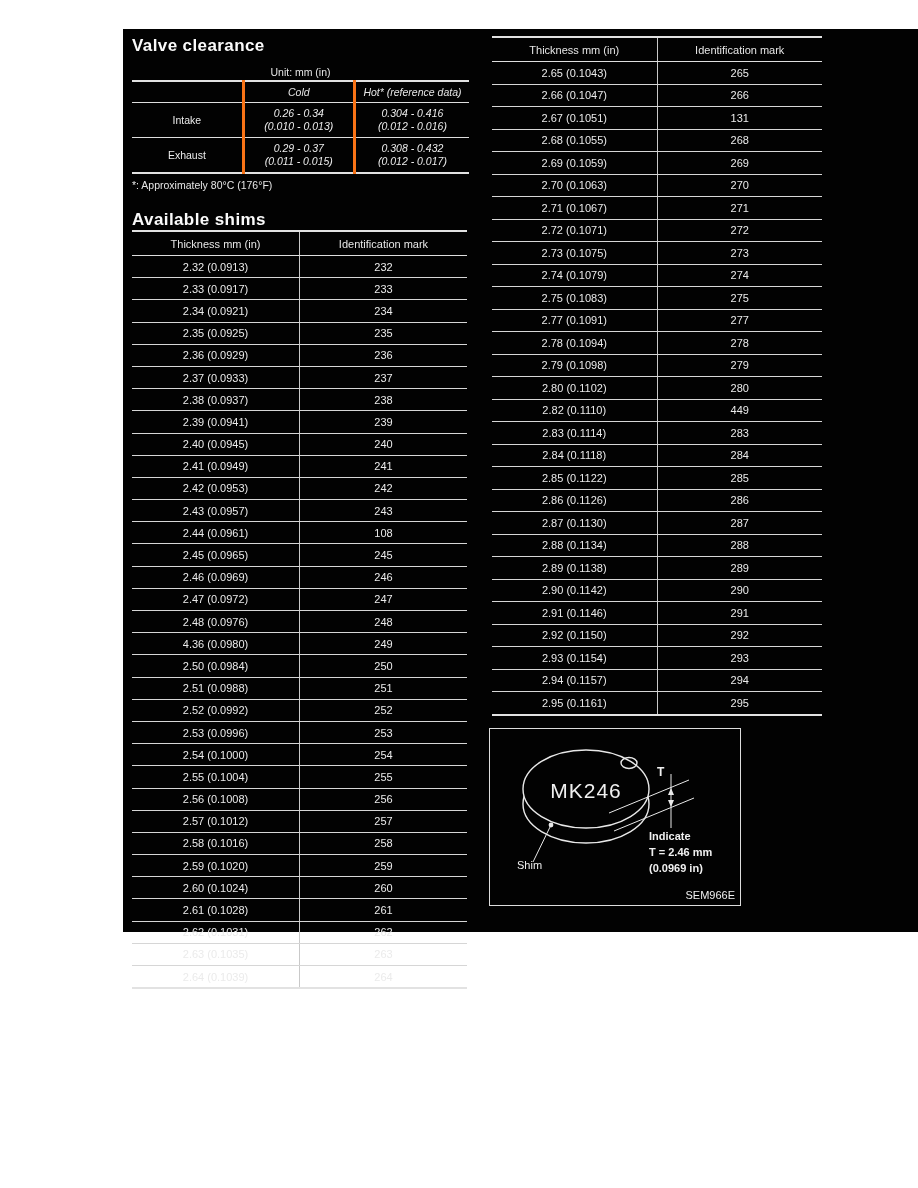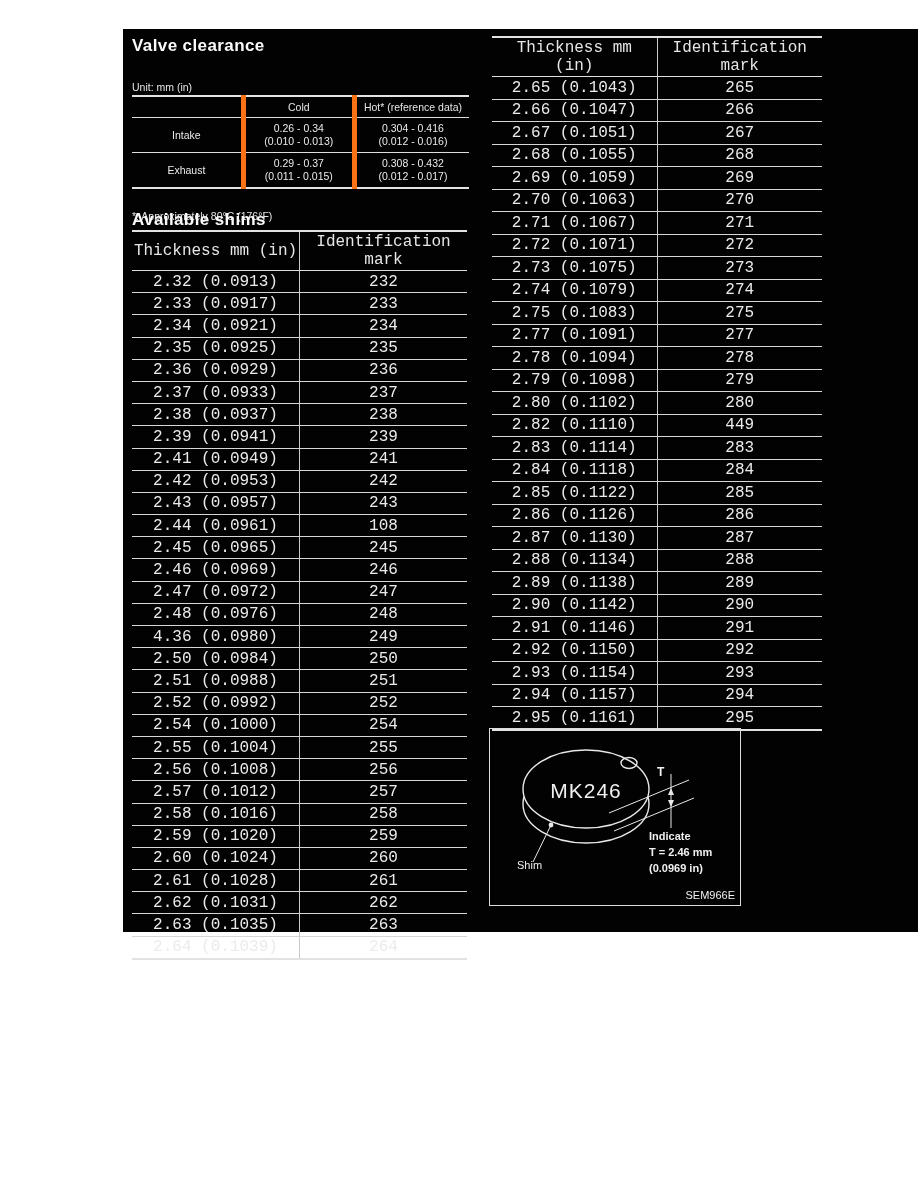--- a/index.html
+++ b/index.html
@@ -9,44 +9,44 @@
   }
   .black-area{
     position:absolute;left:123px;top:29px;width:819px;height:903px;
     background:#020202;color:#ebebeb;
   }
   .section-title{
     font-size:17px;font-weight:bold;color:#fafafa;margin:0;letter-spacing:.4px;
   }
   
   .valve-section{position:absolute;left:9px;top:7px;width:337px;}
-  .unit-label{font-size:10.5px;text-align:left;margin:25px 0 2px 0;color:#e6e6e6;}
+  .unit-label{font-size:10.5px;text-align:center;margin:10px 0 2px 0;color:#e6e6e6;}
   table.valve{
     width:100%;border-collapse:collapse;
     border-top:2px solid #e2e2e2;border-bottom:2px solid #e2e2e2;
   }
   table.valve th{
     font-weight:normal;font-size:10.5px;height:20px;
     border-bottom:1px solid #dedede;padding:0 2px;color:#e6e6e6;
   }
   table.valve td{
     font-size:10.5px;line-height:13px;text-align:center;
     padding:4px 2px;color:#ebebeb;
   }
   table.valve tbody tr + tr td{border-top:1px solid #dedede;}
-  .vline{border-left:5px solid #f97316;}
+  .vline{border-left:3px solid #f97316;font-style:italic;}
   td.rowlabel{text-align:left;padding-left:3px;}
-  .footnote{font-size:10.5px;margin-top:21px;color:#e6e6e6;}
+  .footnote{font-size:10.5px;margin-top:5px;color:#e6e6e6;}
   
   .shims-left{position:absolute;left:9px;top:181px;width:335px;}
   .shims-left .section-title{}
   .shims-right{position:absolute;left:369px;top:7px;width:330px;}
   table.shim{
-    width:100%;border-collapse:collapse;font-size:16px;
-    border-top:2px solid #e2e2e2;border-bottom:2px solid #e2e2e2;font-family:Liberation Mono, monospace;
+    width:100%;border-collapse:collapse;font-size:11px;
+    border-top:2px solid #e2e2e2;border-bottom:2px solid #e2e2e2;
   }
   table.shim th{
     font-weight:normal;height:21px;border-bottom:1px solid #dedede;
     text-align:center;color:#e6e6e6;
   }
   table.shim td{
     height:19.2px;text-align:center;border-bottom:1px solid #d6d6d6;color:#ebebeb;
   }
   .shims-right table.shim td{height:19.5px;}
   table.shim tr:last-child td{border-bottom:none;}
@@ -143,20 +143,24 @@
           <tr>
             <td>2.38 (0.0937)</td>
             <td>238</td>
           </tr>
 
           <tr>
             <td>2.39 (0.0941)</td>
             <td>239</td>
           </tr>
 
+          <tr>
+            <td>2.40 (0.0945)</td>
+            <td>240</td>
+          </tr>
 
           <tr>
             <td>2.41 (0.0949)</td>
             <td>241</td>
           </tr>
 
           <tr>
             <td>2.42 (0.0953)</td>
             <td>242</td>
           </tr>
@@ -204,20 +208,24 @@
           <tr>
             <td>2.51 (0.0988)</td>
             <td>251</td>
           </tr>
 
           <tr>
             <td>2.52 (0.0992)</td>
             <td>252</td>
           </tr>
 
+          <tr>
+            <td>2.53 (0.0996)</td>
+            <td>253</td>
+          </tr>
 
           <tr>
             <td>2.54 (0.1000)</td>
             <td>254</td>
           </tr>
 
           <tr>
             <td>2.55 (0.1004)</td>
             <td>255</td>
           </tr>
@@ -285,21 +293,21 @@
             <td>265</td>
           </tr>
 
           <tr>
             <td>2.66 (0.1047)</td>
             <td>266</td>
           </tr>
 
           <tr>
             <td>2.67 (0.1051)</td>
-            <td>267</td>
+            <td>131</td>
           </tr>
 
           <tr>
             <td>2.68 (0.1055)</td>
             <td>268</td>
           </tr>
 
           <tr>
             <td>2.69 (0.1059)</td>
             <td>269</td>

